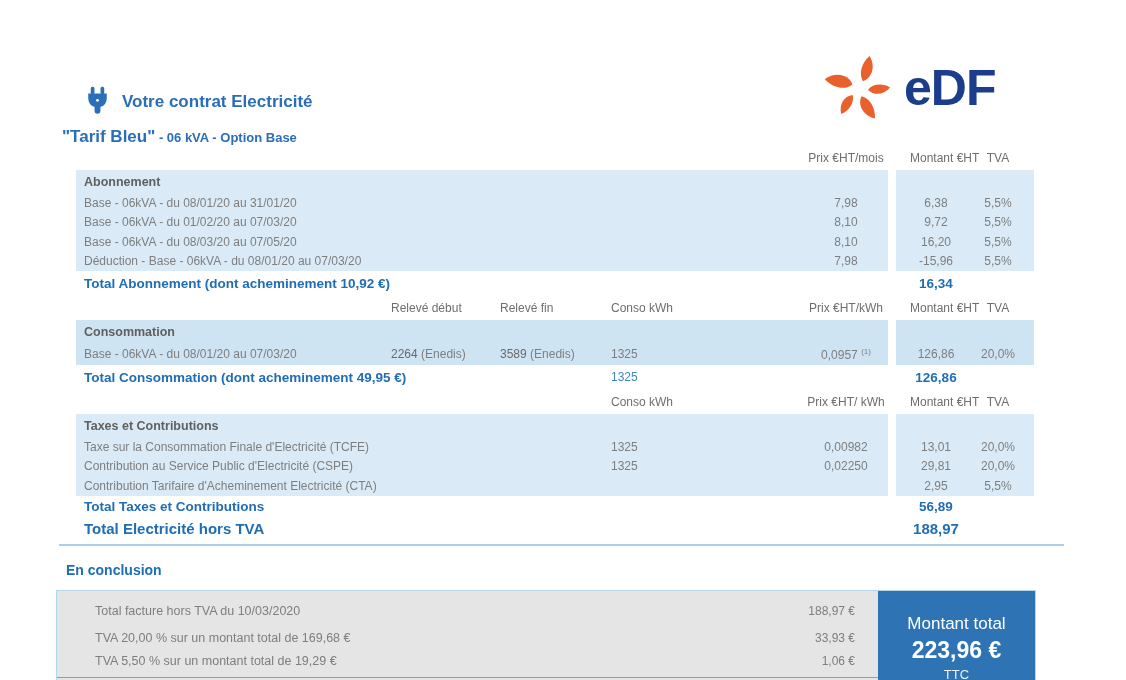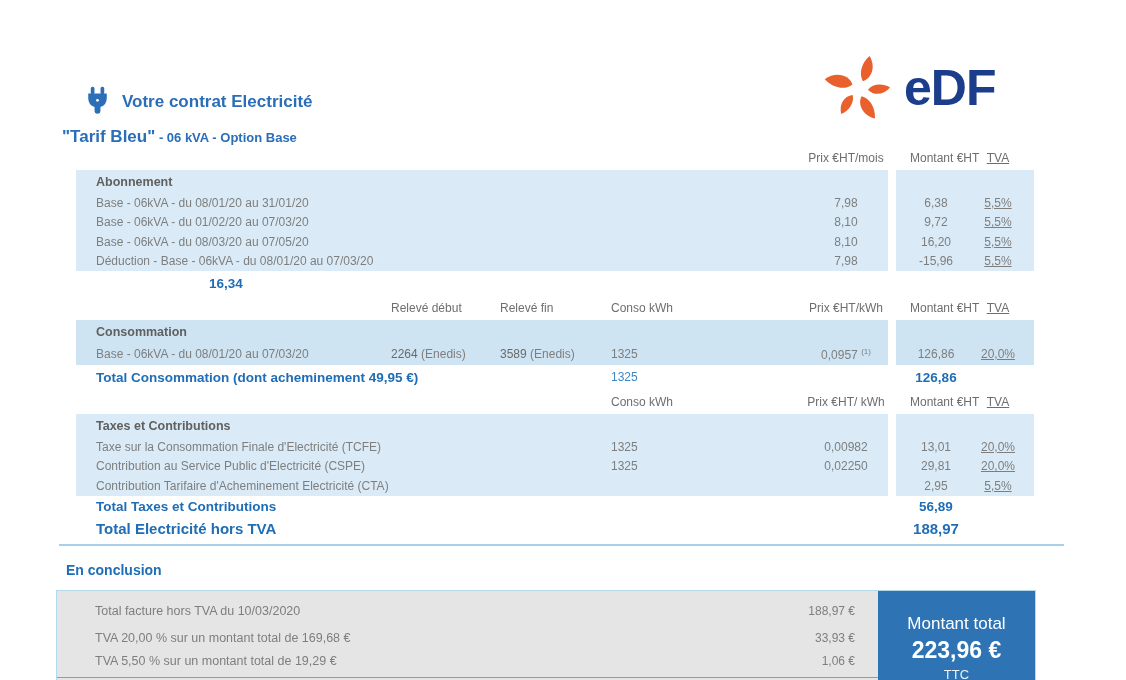--- a/index.html
+++ b/index.html
@@ -21,27 +21,27 @@
 
   
   .content { position:absolute; left:76px; top:104px; width:958px; }
   .row {
     display:grid;
     grid-template-columns:300px 110px 125px 171px 128px 52px 72px;
     align-items:center; height:19.5px; font-size:12px; color:#7e7e7e;
     position:relative; z-index:1;
   }
   .hdr { color:#6e6e6e; height:20px; }
-  .cell-label { padding-left:20px; white-space:nowrap; }
+  .cell-label { padding-left:8px; white-space:nowrap; }
   .cell-rdebut { padding-left:15px; white-space:nowrap; }
   .cell-rfin  { padding-left:14px; white-space:nowrap; }
   .cell-conso { text-align:left; }
   .cell-prix  { text-align:center; white-space:nowrap; }
   .cell-montant { text-align:center; white-space:nowrap; }
-  .cell-tva { text-align:center;text-decoration:underline; }
+  .cell-tva { text-align:center; }
   .band { position:relative; }
   .band::before { content:""; position:absolute; top:0; bottom:0; left:0; width:812px; background:var(--band); }
   .band::after  { content:""; position:absolute; top:0; bottom:0; left:820px; right:0; background:var(--band); }
   .band-light { --band:#daebf7; }
   .band-mid   { --band:#cfe4f3; }
   .row-title { height:23px; font-weight:bold; color:#606060; font-size:12.5px; }
   .bold-val { font-weight:normal; color:#6a6a6a; }
   sup.note { font-size:8px; color:#7e7e7e; }
   .total-row { height:24px; }
   .total-row .cell-label { grid-column:1 / 6; color:#1f6db6; font-weight:bold; font-size:13.5px; }
@@ -166,20 +166,21 @@
           <div></div>
           <div></div>
           <div class="cell-conso"></div>
         <div class="cell-prix">7,98</div>
         <div class="cell-montant">-15,96</div>
         <div class="cell-tva">5,5%</div>
       </div>
     </div>
 
     <div class="row total-row">
+      <div class="cell-label">Total Abonnement (dont acheminement 10,92 €)</div>
       <div class="cell-montant">16,34</div>
       <div class="cell-tva"></div>
     </div>
 
     <div class="spacer3"></div>
 
     <div class="row hdr">
       <div class="cell-label"></div>
       <div class="cell-rdebut">Relevé début</div>
       <div class="cell-rfin">Relevé fin</div>

